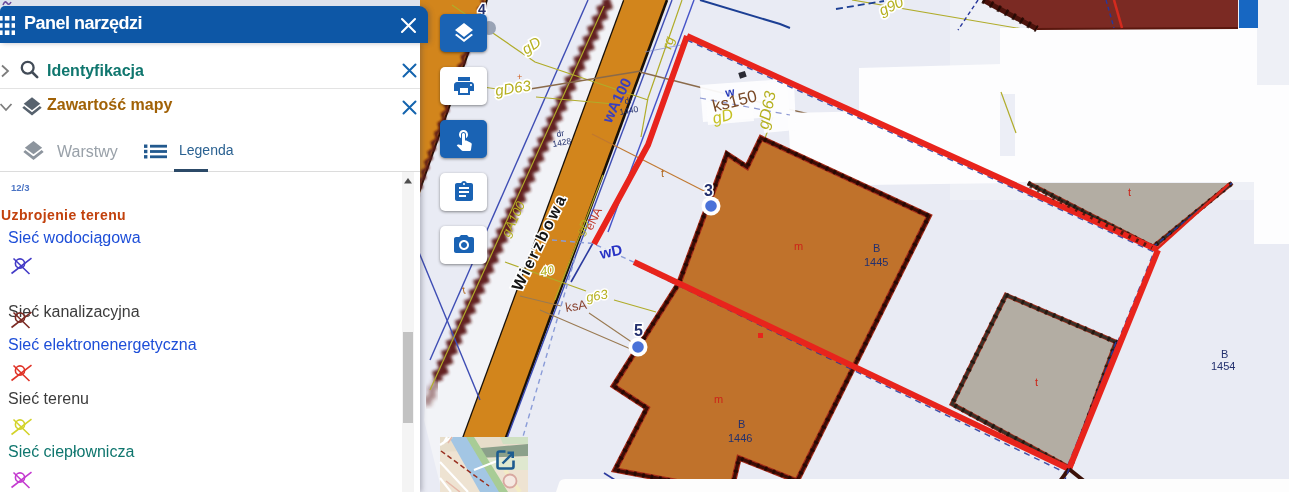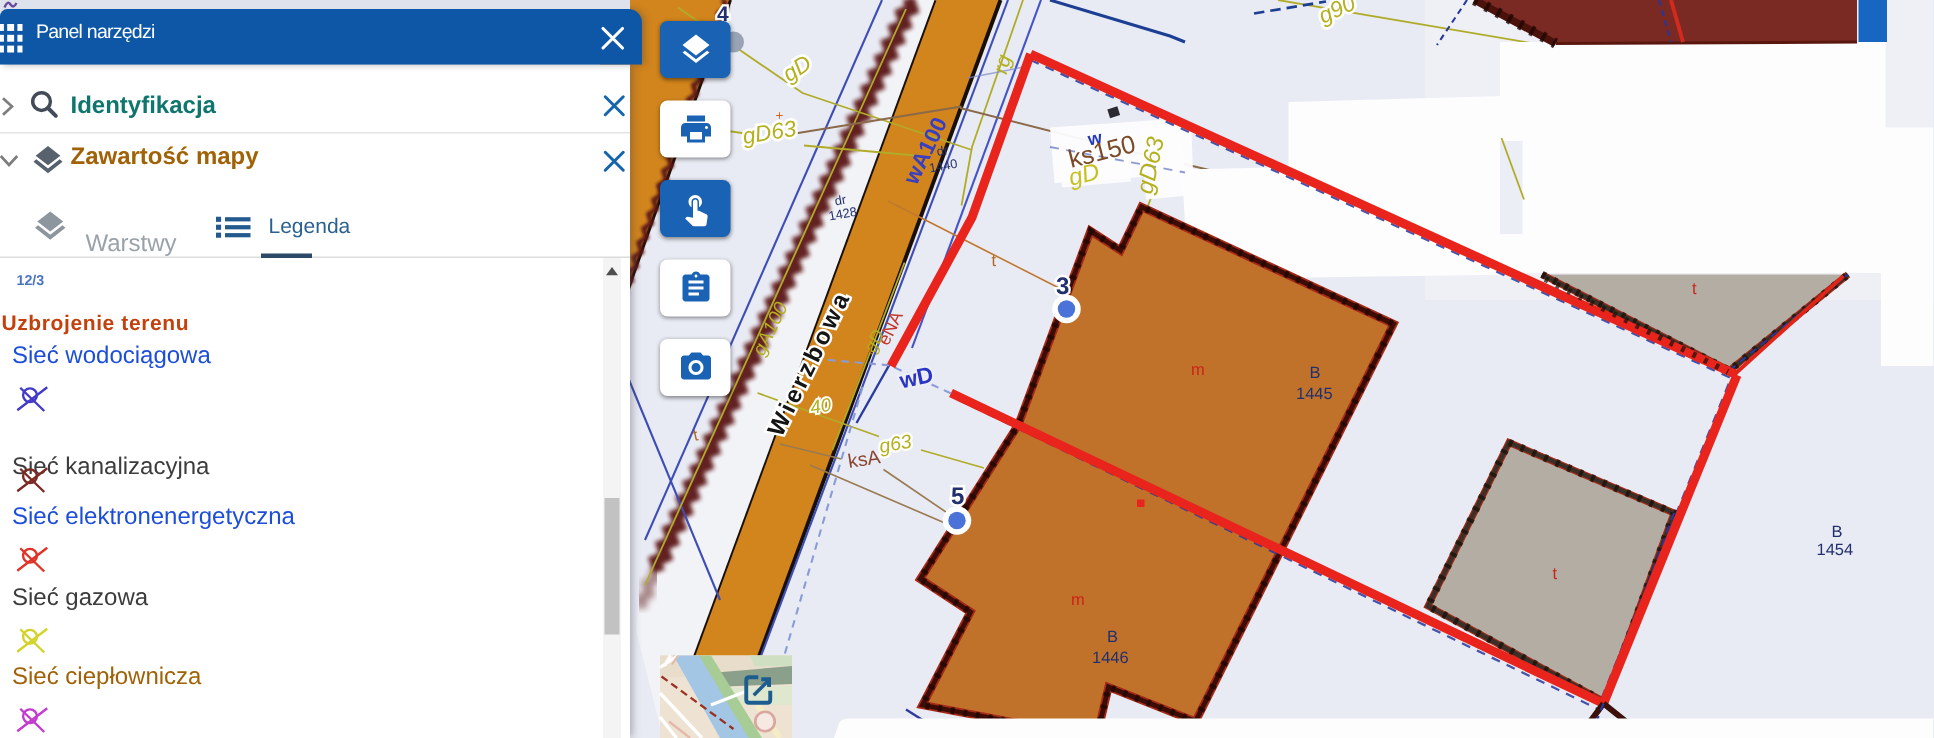--- a/index.html
+++ b/index.html
@@ -255,21 +255,21 @@
       <rect x="13.6" y="0" width="4.6" height="4.6"></rect>
     <rect x="0" y="7.2" width="4.6" height="4.6"></rect>
       <rect x="6.8" y="7.2" width="4.6" height="4.6"></rect>
       <rect x="13.6" y="7.2" width="4.6" height="4.6"></rect>
     <rect x="0" y="14.4" width="4.6" height="4.6"></rect>
       <rect x="6.8" y="14.4" width="4.6" height="4.6"></rect>
       <rect x="13.6" y="14.4" width="4.6" height="4.6"></rect>
   </g>
 </svg>
 
-<div class="abs" style="left:24px;top:12.5px;font-size:13px;font-weight:normal;color:#fff;letter-spacing:-0.5px;">Panel narzędzi</div>
+<div class="abs" style="left:24px;top:12.5px;font-size:18px;font-weight:bold;color:#fff;letter-spacing:-0.5px;">Panel narzędzi</div>
 
 <svg class="abs" style="left:400px;top:17px;" width="17" height="17" viewBox="0 0 17 17">
   <path d="M2 2 L15 15 M15 2 L2 15" stroke="#fff" stroke-width="2.1" stroke-linecap="round"></path>
 </svg>
 
 <svg class="abs" style="left:0px;top:64px;" width="10" height="14" viewBox="0 0 10 14">
   <path d="M2 1.5 L8 7 L2 12.5" stroke="#7d7d7d" stroke-width="1.8" fill="none"></path>
 </svg>
 
 <svg class="abs" style="left:19px;top:59px;" width="21" height="21" viewBox="0 0 21 21">
@@ -298,21 +298,21 @@
 
 <svg class="abs" style="left:402px;top:100px;" width="15" height="15" viewBox="0 0 15 15">
   <path d="M1.5 1.5 L13.5 13.5 M13.5 1.5 L1.5 13.5" stroke="#1464ae" stroke-width="2" stroke-linecap="round"></path>
 </svg>
 
 <svg class="abs" style="left:22px;top:139px;" width="23" height="23" viewBox="0 0 24 24">
   <path d="M12 2 L21 9 L12 16 L3 9 Z" fill="#8d959e"></path>
   <path d="M3.5 12.5 L12 19.2 L20.5 12.5 L21.5 13.4 L12 20.9 L2.5 13.4 Z" fill="#8d959e" stroke="#8d959e" stroke-width="1.4"></path>
 </svg>
 
-<div class="abs" style="left:57px;top:154px;font-size:16px;color:#99a1a9;">Warstwy</div>
+<div class="abs" style="left:57px;top:143px;font-size:16px;color:#99a1a9;">Warstwy</div>
 
 <svg class="abs" style="left:144px;top:144px;" width="25" height="15" viewBox="0 0 25 15">
   <g fill="#22598e">
     <rect x="0" y="0.5" width="3.4" height="3.4"></rect>
       <rect x="0" y="5.8" width="3.4" height="3.4"></rect>
       <rect x="0" y="11.1" width="3.4" height="3.4"></rect>
     <rect x="6" y="0.8" width="17" height="2.8"></rect>
       <rect x="6" y="6.1" width="17" height="2.8"></rect>
       <rect x="6" y="11.4" width="17" height="2.8"></rect>
   </g>
@@ -342,28 +342,28 @@
   <circle cx="9" cy="9.5" r="4.6" stroke="#7c2b24" stroke-width="1.6" fill="none"></circle>
 </svg>
 
 <div class="abs" style="left:8px;top:336px;font-size:16px;color:#1d4ed8;">Sieć elektronenergetyczna</div>
 
 <svg class="abs" style="left:11px;top:361px;" width="21" height="21" viewBox="0 0 21 21">
   <path d="M0.5 19.5 L20.5 4.2 M2.5 4.5 L18.5 20" stroke="#e03327" stroke-width="1.6" fill="none"></path>
   <circle cx="9" cy="9.5" r="4.6" stroke="#e03327" stroke-width="1.6" fill="none"></circle>
 </svg>
 
-<div class="abs" style="left:8px;top:390px;font-size:16px;color:#3c3c3c;">Sieć gazowa</div>
+<div class="abs" style="left:8px;top:390px;font-size:16px;color:#3c3c3c;">Sieć terenu</div>
 
 <svg class="abs" style="left:11px;top:415px;" width="21" height="21" viewBox="0 0 21 21">
   <path d="M0.5 19.5 L20.5 4.2 M2.5 4.5 L18.5 20" stroke="#d3d32a" stroke-width="1.6" fill="none"></path>
   <circle cx="9" cy="9.5" r="4.6" stroke="#d3d32a" stroke-width="1.6" fill="none"></circle>
 </svg>
 
-<div class="abs" style="left:8px;top:443px;font-size:16px;color:#a16207;text-align:center;">Sieć ciepłownicza</div>
+<div class="abs" style="left:8px;top:443px;font-size:16px;color:#0f766e;text-align:center;">Sieć ciepłownicza</div>
 
 <svg class="abs" style="left:11px;top:468px;" width="21" height="21" viewBox="0 0 21 21">
   <path d="M0.5 19.5 L20.5 4.2 M2.5 4.5 L18.5 20" stroke="#c43bd0" stroke-width="1.6" fill="none"></path>
   <circle cx="9" cy="9.5" r="4.6" stroke="#c43bd0" stroke-width="1.6" fill="none"></circle>
 </svg>
 
 <div class="abs" style="left:402px;top:172px;width:12px;height:320px;background:#f4f4f4;"></div>
 
 <svg class="abs" style="left:402px;top:175px;" width="12" height="12" viewBox="0 0 12 12">
   <path d="M6 3 L10 8.5 L2 8.5 Z" fill="#4e4e4e"></path>

